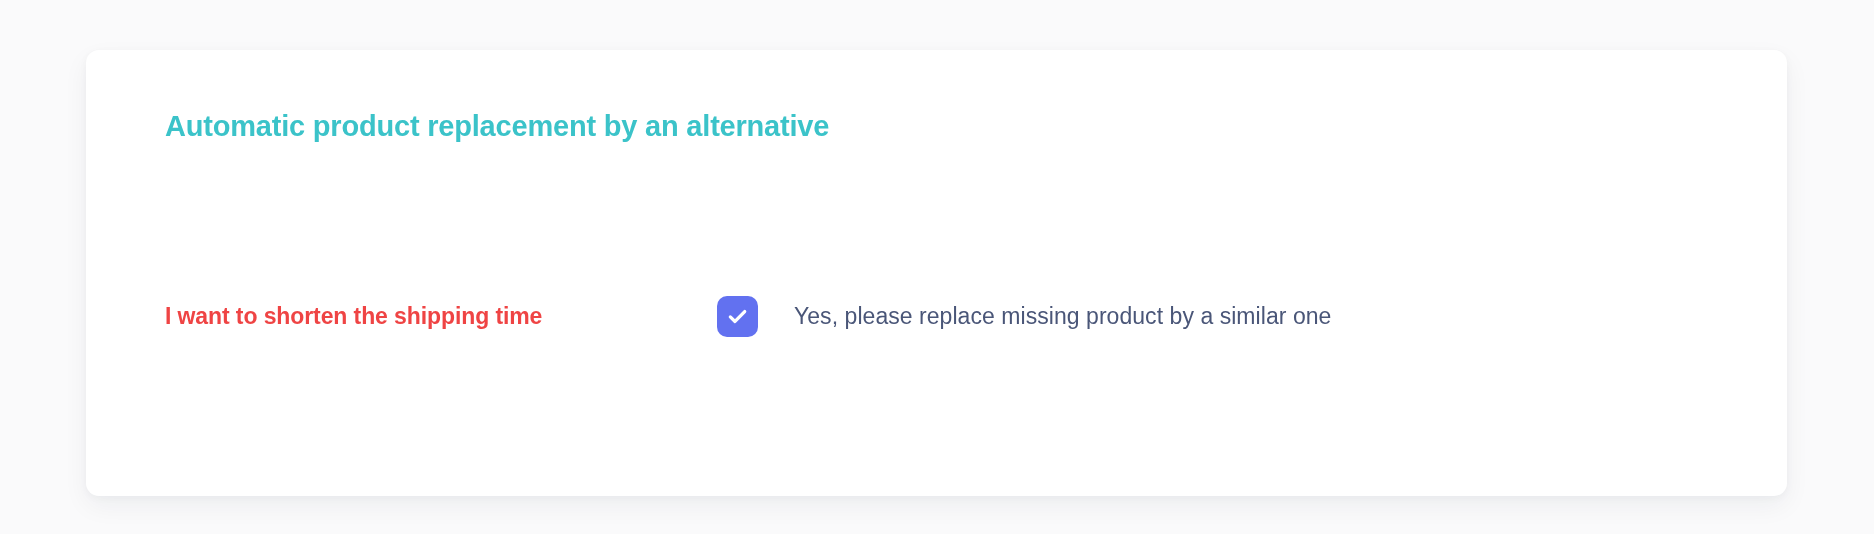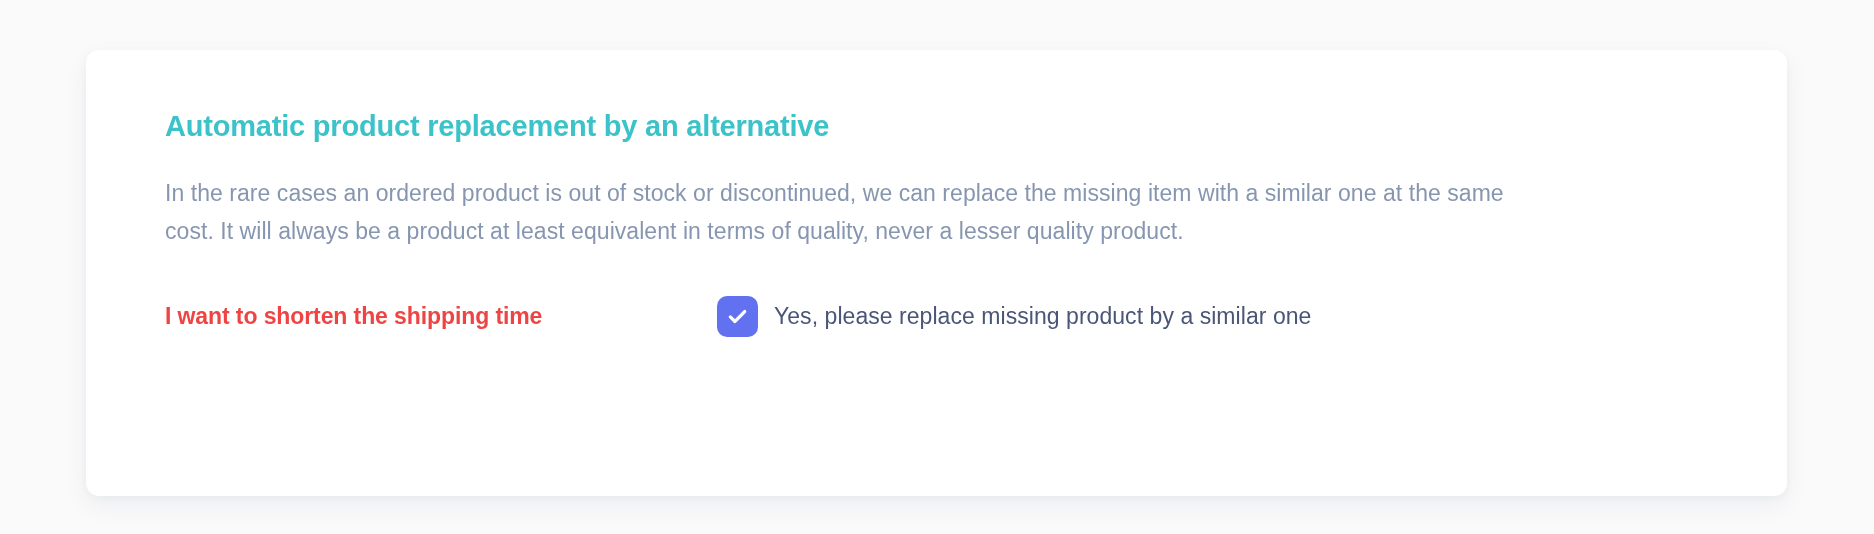--- a/index.html
+++ b/index.html
@@ -91,21 +91,21 @@
     font-weight: 700;
     color: #ef4444;
     letter-spacing: -0.1px;
     line-height: 48px;
     white-space: nowrap;
   }
 
   .checkbox-group {
     display: flex;
     align-items: center;
-    gap: 16px;
+    gap: 36px;
   }
 
   .checkbox {
     width: 41px;
     height: 41px;
     flex: 0 0 41px;
     background: #6271f0;
     border-radius: 10px;
     display: flex;
     align-items: center;
@@ -131,21 +131,20 @@
 </head>
 <body>
 
 <div class="stage">
 
   <div class="card">
     <div class="card-inner">
 
       <h2 class="section-title">Automatic product replacement by an alternative</h2>
 
-      <p class="section-desc">In the rare cases an ordered product is out of stock or discontinued, we can replace the missing item with a similar one at the same cost. It will always be a product at least equivalent in terms of quality, never a lesser quality product.</p>
 
       <div class="option-row">
 
         <div class="option-label">I want to shorten the shipping time</div>
 
         <div class="checkbox-group">
 
           <span class="checkbox" role="checkbox" aria-checked="true">
             <svg viewBox="0 0 24 24" aria-hidden="true">
               <path d="M4.5 12.4 L9.4 17.2 L19.5 6.8" fill="none" stroke="#ffffff" stroke-width="3.4" stroke-linecap="round" stroke-linejoin="round"></path>

